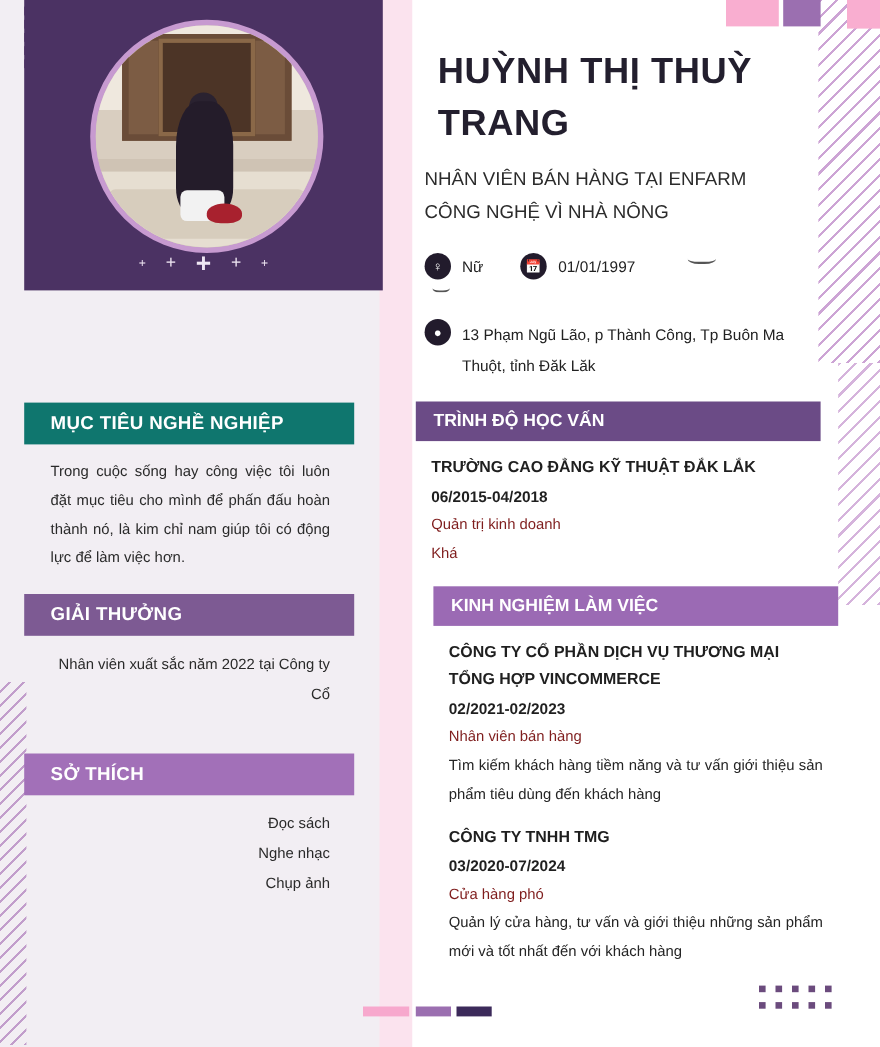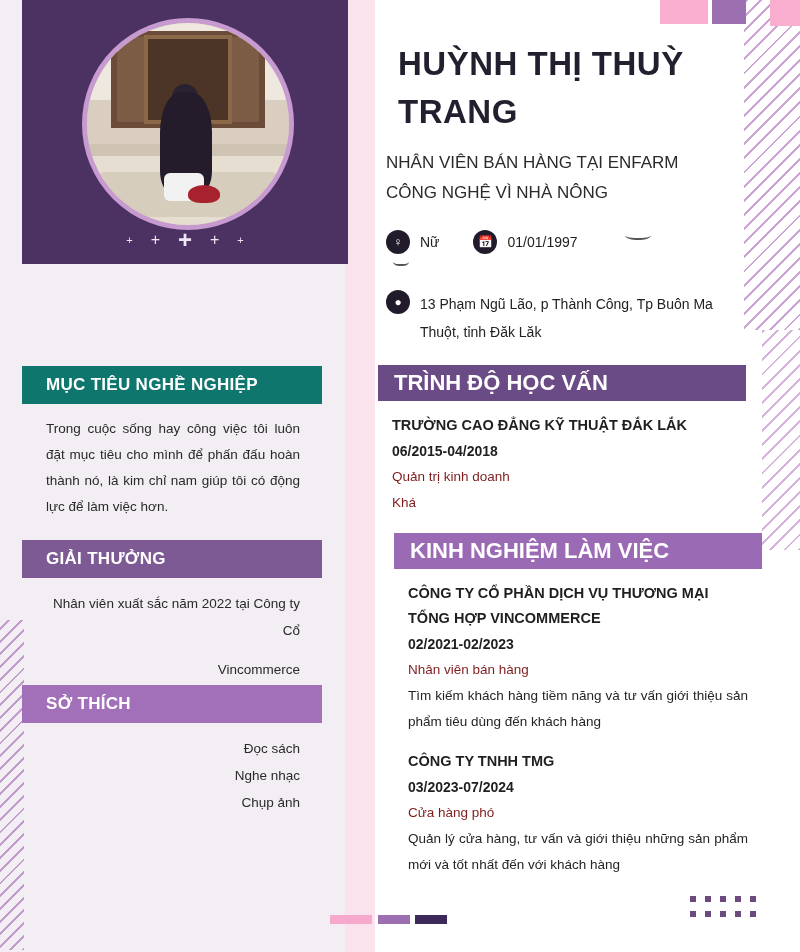--- a/index.html
+++ b/index.html
@@ -243,21 +243,21 @@
   .squiggle2 {
     position: absolute; left: 393px; top: 256px;
     width: 16px; height: 10px;
     border-bottom: 2px solid #555;
     border-radius: 0 0 40% 40%;
   }
 
   .rhead {
     height: 36px; display: flex; align-items: center;
     padding-left: 16px; color: #fff;
-    font-size: 22px; font-weight: 700;
+    font-size: 16px; font-weight: 700;
   }
   .rhead.a { background: #6b4b86; }
   .rhead.b { background: #9b6ab4; }
   .rbody { padding: 12px 14px 0 14px; }
   .r-title {
     font-size: 14.5px; font-weight: 700; color: #1f1f1f;
     line-height: 25px;
   }
   .r-date {
     font-size: 14px; font-weight: 700; color: #1f1f1f;
@@ -332,21 +332,20 @@
   <div class="lcol" style="top:366px;">
     <div class="sec-head dark">MỤC TIÊU NGHỀ NGHIỆP</div>
     <div class="sec-body">Trong cuộc sống hay công việc tôi luôn đặt mục tiêu cho mình để phấn đấu hoàn thành nó, là kim chỉ nam giúp tôi có động lực để làm việc hơn.</div>
   </div>
 
   <div class="lcol" style="top:540px;">
     <div class="sec-head mid">GIẢI THƯỞNG</div>
     <div class="sec-body list">
       <div>Nhân viên xuất sắc năm 2022 tại Công ty Cổ</div>
       <div style="height:12px"></div>
-      <div>Vincommerce</div>
     </div>
   </div>
 
   <div class="lcol" style="top:685px;">
     <div class="sec-head violet">SỞ THÍCH</div>
     <div class="sec-body list">
       <div>Đọc sách</div>
       <div>Nghe nhạc</div>
       <div>Chụp ảnh</div>
     </div>
@@ -390,21 +389,21 @@
     <div class="rbody">
       <div>
         <div class="r-title">CÔNG TY CỔ PHẦN DỊCH VỤ THƯƠNG MẠI TỔNG HỢP VINCOMMERCE</div>
         <div class="r-date">02/2021-02/2023</div>
         <div class="r-line">Nhân viên bán hàng</div>
         <div class="r-desc">Tìm kiếm khách hàng tiềm năng và tư vấn giới thiệu sản phẩm tiêu dùng đến khách hàng</div>
       </div>
       <div class="gap"></div>
       <div>
         <div class="r-title">CÔNG TY TNHH TMG</div>
-        <div class="r-date">03/2023-07/2024</div>
+        <div class="r-date">03/2020-07/2024</div>
         <div class="r-line">Cửa hàng phó</div>
         <div class="r-desc">Quản lý cửa hàng, tư vấn và giới thiệu những sản phẩm mới và tốt nhất đến với khách hàng</div>
       </div>
     </div>
   </div>
 
   <div class="bottom-bar1"></div>
   <div class="bottom-bar2"></div>
   <div class="bottom-bar3"></div>
   <div class="dotgrid-br">

